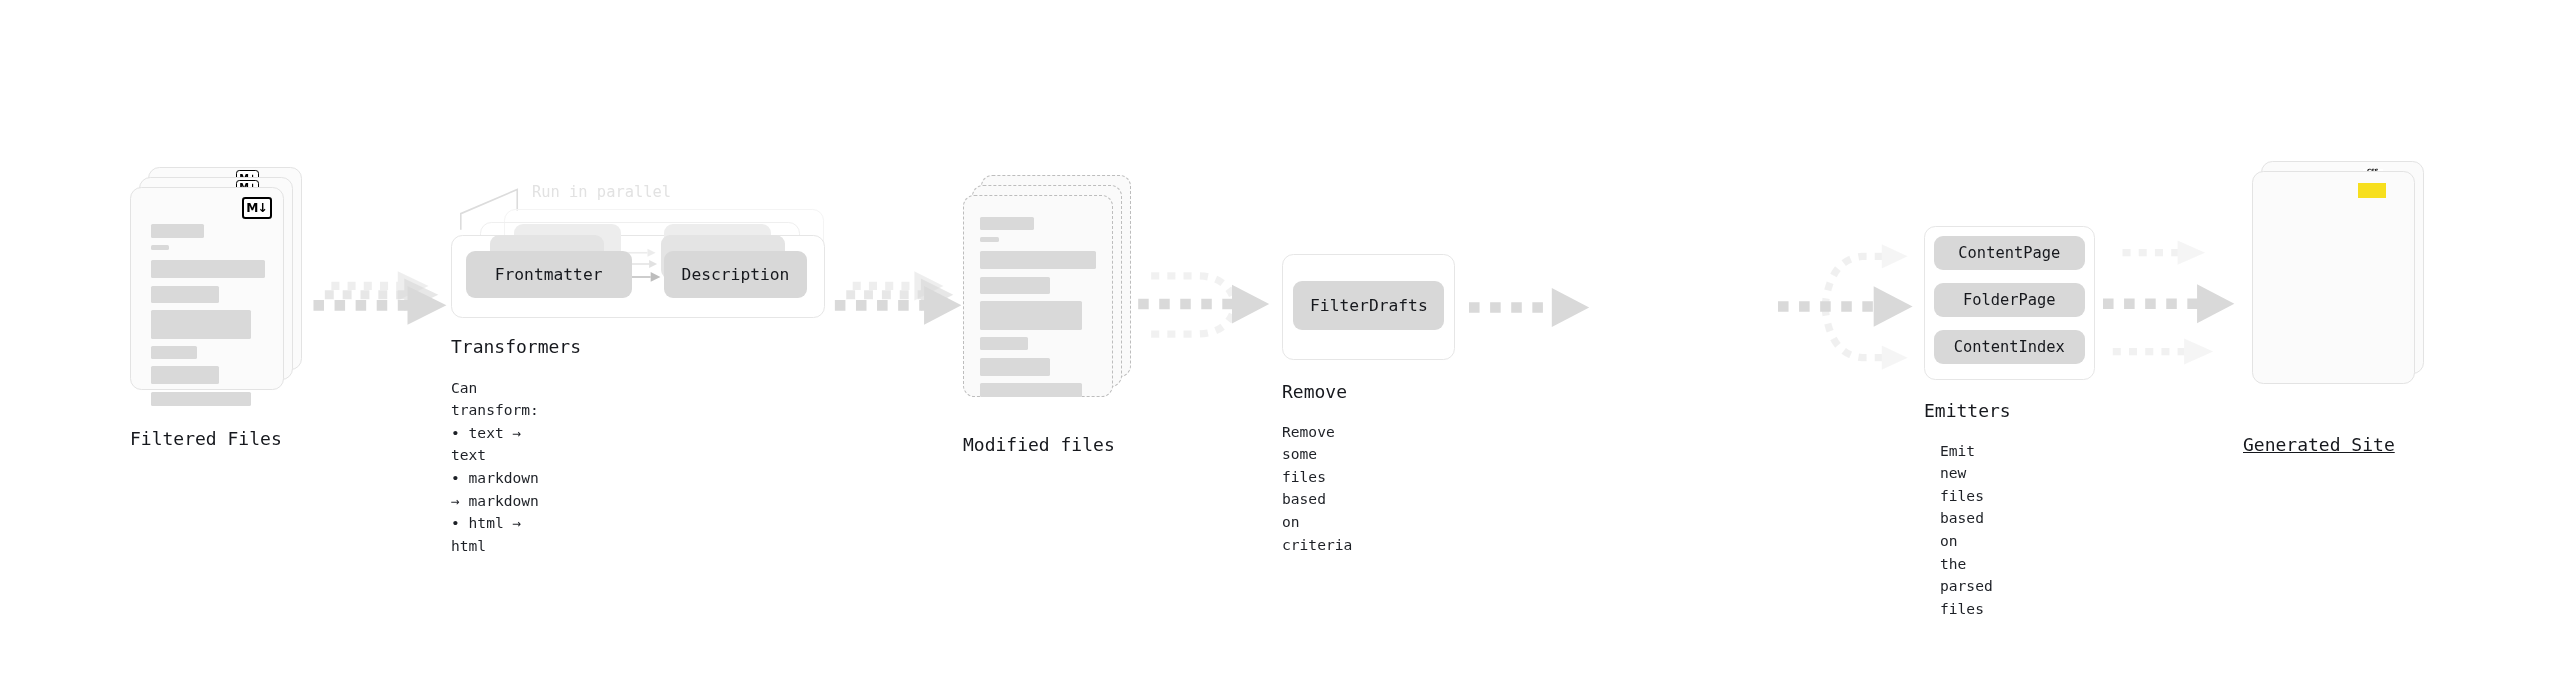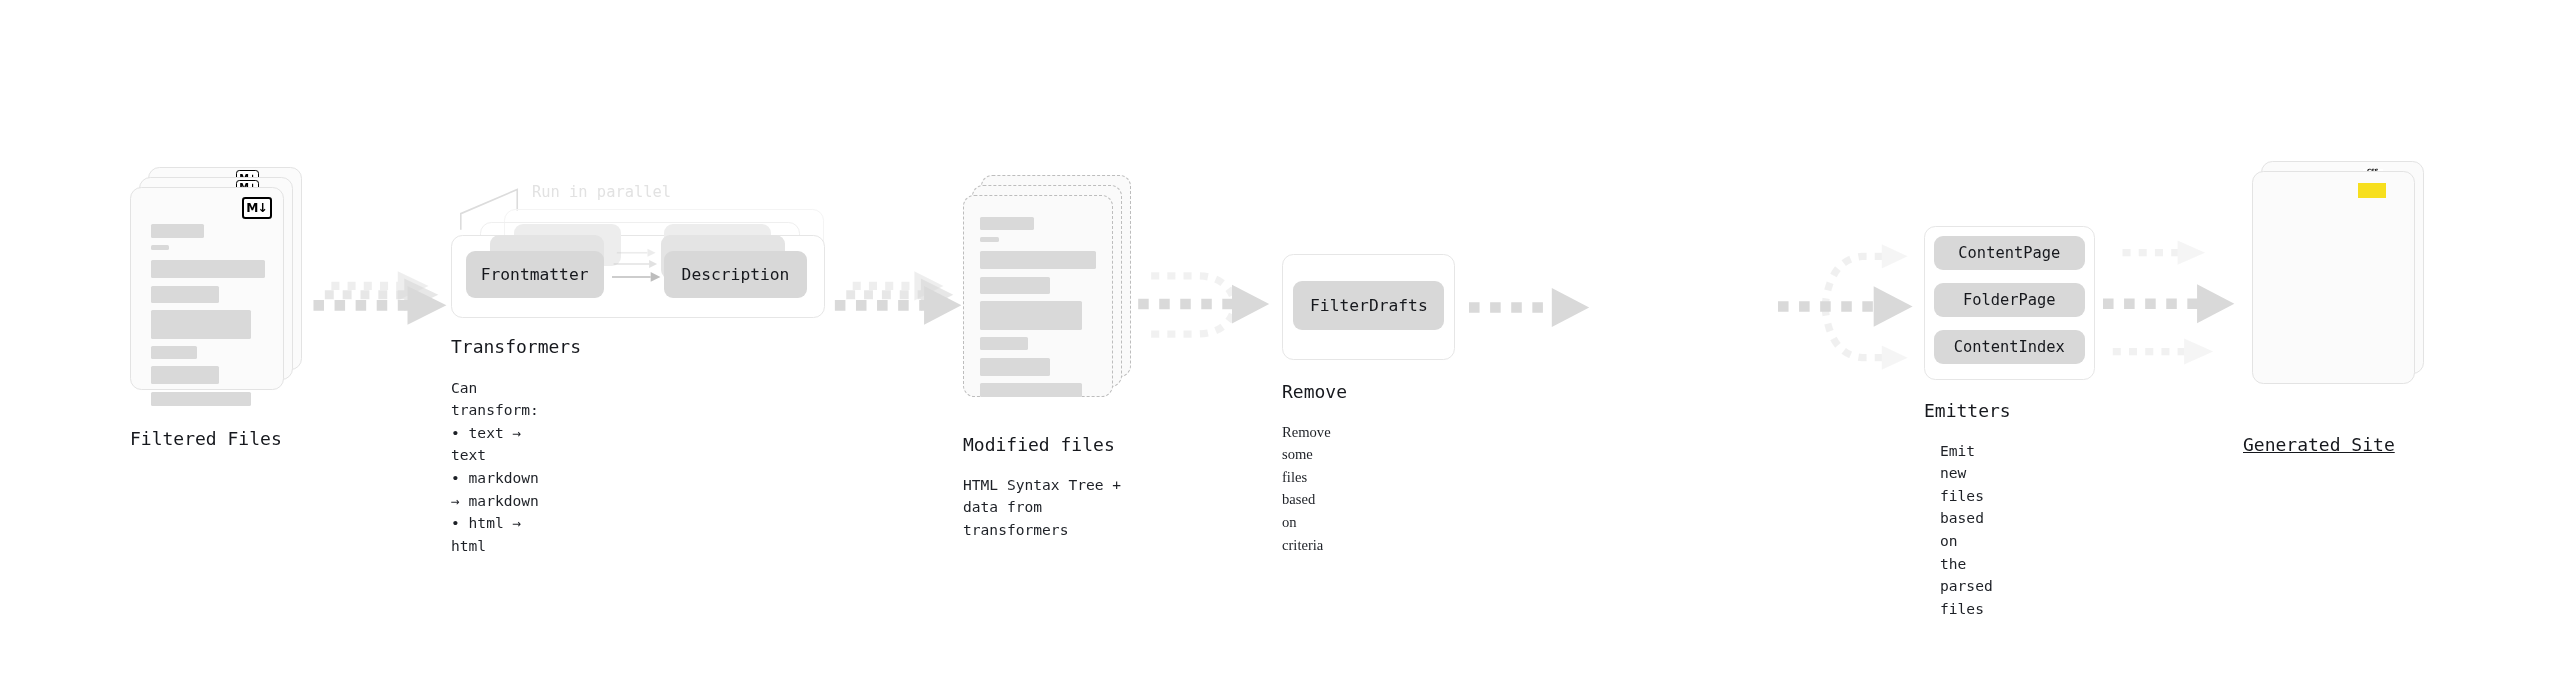--- a/index.html
+++ b/index.html
@@ -164,21 +164,21 @@
             <line x1="2" y1="22" x2="46" y2="22" stroke="#c9c9c9" stroke-width="2"></line>
             <polygon points="46,17 56,22 46,27" fill="#c9c9c9"></polygon>
           </g>
         <g opacity="1">
             <line x1="0" y1="38" x2="48" y2="38" stroke="#bdbdbd" stroke-width="2"></line>
             <polygon points="48,32 60,38 48,44" fill="#bdbdbd"></polygon>
           </g>
       </svg>
     </div>
 
-    <div class="chip" style="left:14.6px;top:68px;width:138px;height:47px;">Frontmatter</div>
+    <div class="chip" style="left:14.6px;top:68px;width:166px;height:47px;">Frontmatter</div>
     <div class="chip" style="left:213px;top:68px;width:143px;height:47px;">Description</div>
 
     <div class="node-title" style="position:absolute;left:0px;top:154px;">Transformers</div>
     <div class="node-sub" style="position:absolute;left:0px;top:183px;">Can transform:
  • text → text
  • markdown → markdown
  • html → html</div>
   </div>
 
   <div class="abs" style="left:830px;top:268px;">
@@ -209,22 +209,20 @@
           <div class="ln" style="width:100%;height:18px;"></div>
           <div class="ln" style="width:60%;height:17px;"></div>
           <div class="ln" style="width:88%;height:29px;"></div>
           <div class="ln" style="width:41%;height:13px;"></div>
           <div class="ln" style="width:60%;height:18px;"></div>
           <div class="ln" style="width:88%;height:14px;"></div>
         </div>
       </div>
     </div>
     <div class="node-title" style="position:absolute;left:0px;top:260px;">Modified files</div>
-    <div class="node-sub" style="position:absolute;left:0px;top:288px;">HTML Syntax Tree +
-data from transformers</div>
   </div>
 
   <div class="abs" style="left:1138px;top:258px;">
     <svg width="150" height="93" viewBox="0 0 185 115">
       <g opacity="0.40">
         <path d="M16 22 L72 22 Q112 22 120 57" fill="none" stroke="#dcdcdc" stroke-width="9" stroke-dasharray="10 10"></path>
       </g>
       <g opacity="0.40">
         <path d="M16 94 L72 94 Q112 94 120 59" fill="none" stroke="#dcdcdc" stroke-width="9" stroke-dasharray="10 10"></path>
       </g>
@@ -232,21 +230,21 @@
         <line x1="0" y1="57" x2="126" y2="57" stroke="#d9d9d9" stroke-width="13" stroke-dasharray="13 13"></line>
         <polygon points="116,33 162,57 116,81" fill="#d9d9d9"></polygon>
       </g>
     </svg>
   </div>
 
   <div class="node" style="left:1282px;top:254px;">
     <div class="gbox" style="left:0px;top:0px;width:173px;height:106px;"></div>
     <div class="chip" style="left:11.4px;top:27px;width:151px;height:49px;">FilterDrafts</div>
     <div class="node-title" style="position:absolute;left:0px;top:128px;">Remove</div>
-    <div class="node-sub" style="position:absolute;left:0px;top:156px;font-family:Liberation Serif, serif;">Remove some files based
+    <div class="node-sub" style="position:absolute;left:0px;top:156px;">Remove some files based
 on criteria</div>
   </div>
 
   <div class="abs" style="left:1469px;top:283px;">
     <svg width="134" height="49" viewBox="0 0 165 60">
       <line x1="0" y1="30" x2="112" y2="30" stroke="#d9d9d9" stroke-width="13" stroke-dasharray="13 13"></line>
       <polygon points="102,6 148,30 102,54" fill="#d9d9d9"></polygon>
     </svg>
   </div>
 

